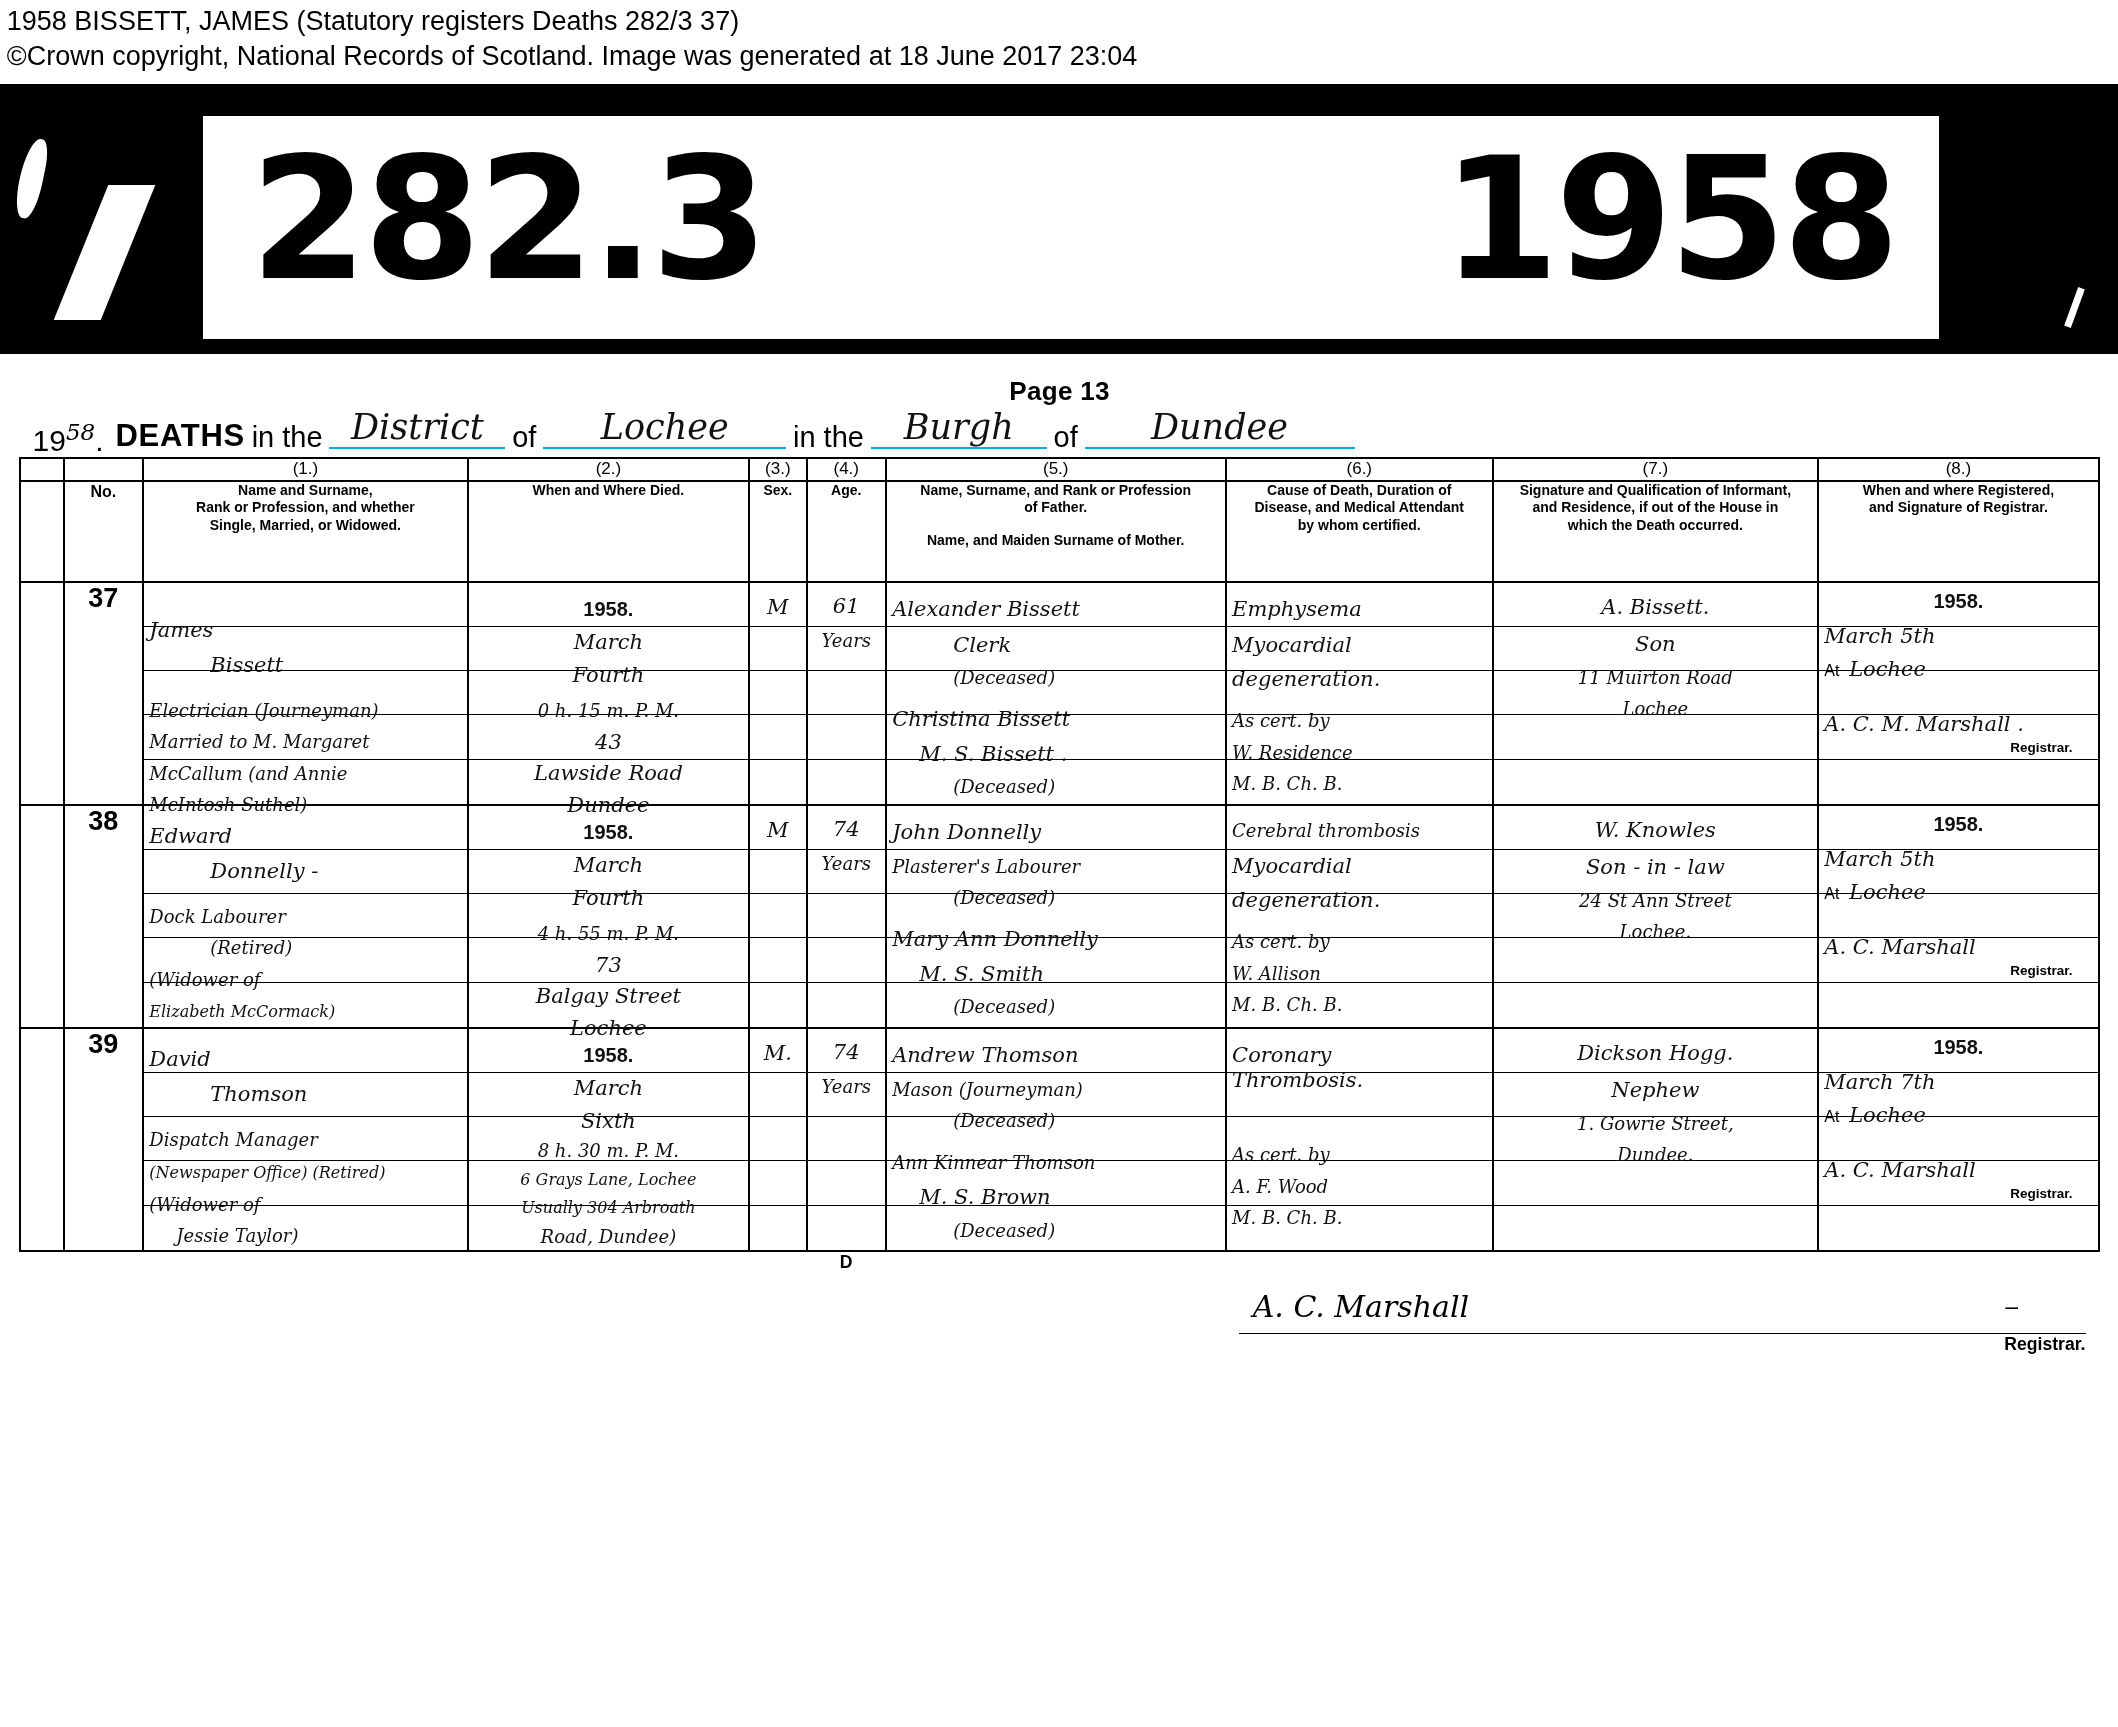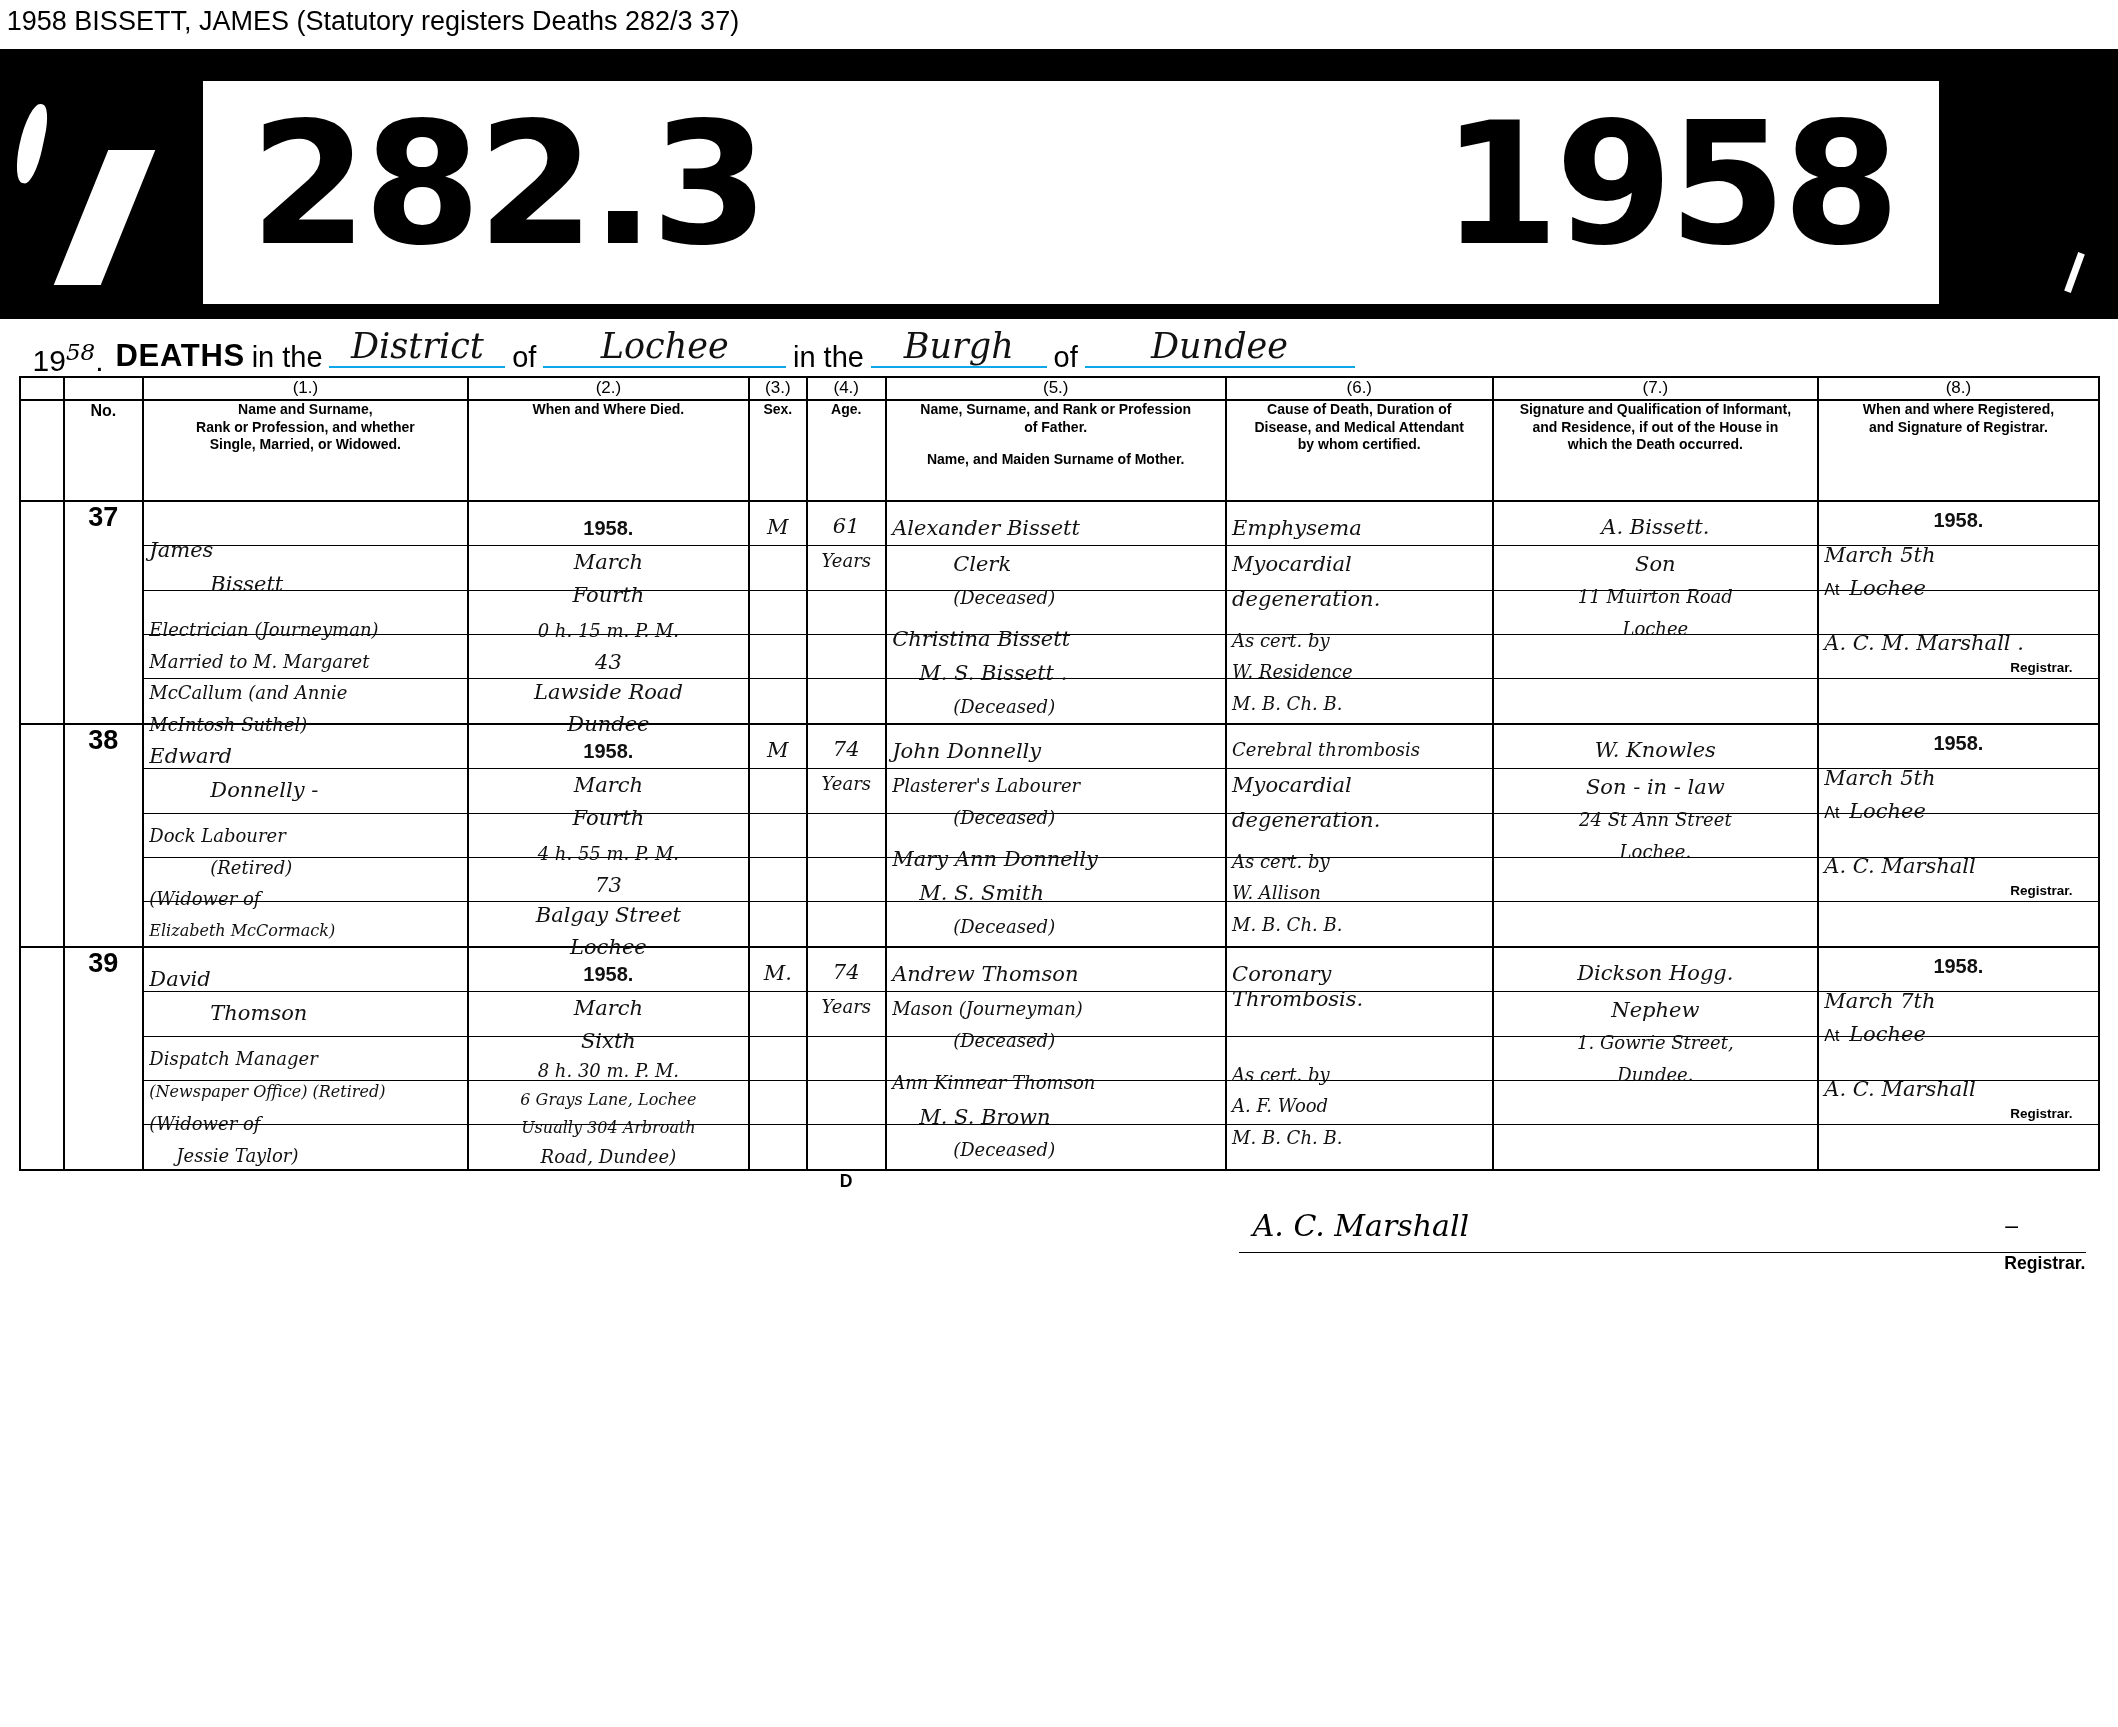--- a/index.html
+++ b/index.html
@@ -258,33 +258,35 @@
     right: 81px;
     top: 41px;
     font-size: 23px;
   }
 </style>
 </head>
 <body>
 
 <div class="credit-block">
   <div class="credit-line">1958 BISSETT, JAMES (Statutory registers Deaths 282/3  37)</div>
+  <div class="credit-line">©Crown copyright, National Records of Scotland. Image was generated at  18 June 2017 23:04</div>
 </div>
 
 <div class="banner">
   <div class="speck1"></div>
   <div class="speck2"></div>
   <div class="speck3"></div>
   <div class="white-plate"></div>
   <div class="ref-num">282.3</div>
   <div class="ref-year">1958</div>
 </div>
 
 <div class="sheet">
 
+  <div class="page-label">Page 13</div>
 
   <div class="title-row">
     <span class="year-prefix">
       <span>19</span><span class="ysup">58</span><span>.</span>
     </span>
     <span class="deaths-word">DEATHS</span>
     <span class="small-word">in the</span>
     <span class="ms ul">District</span>
     <span class="small-word">of</span>
     <span class="ms ul" style="min-width:243px">Lochee</span>

